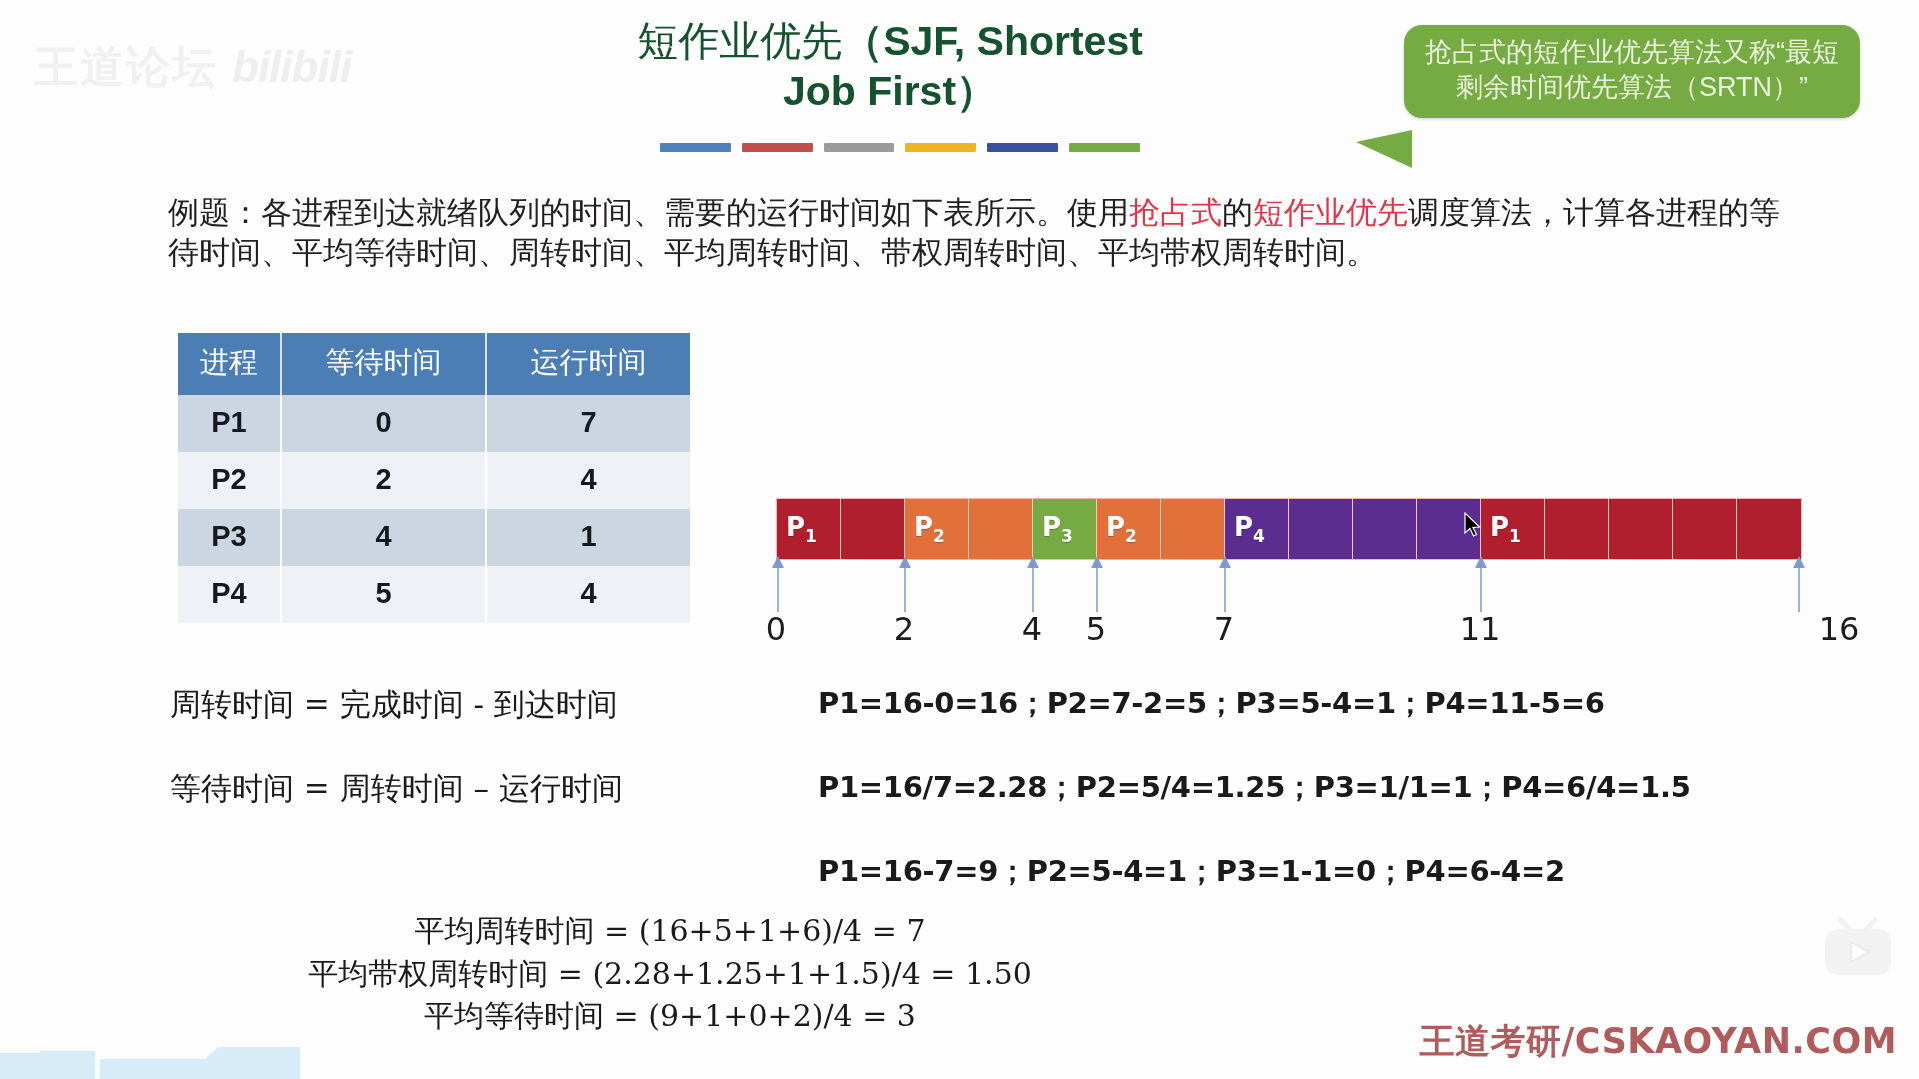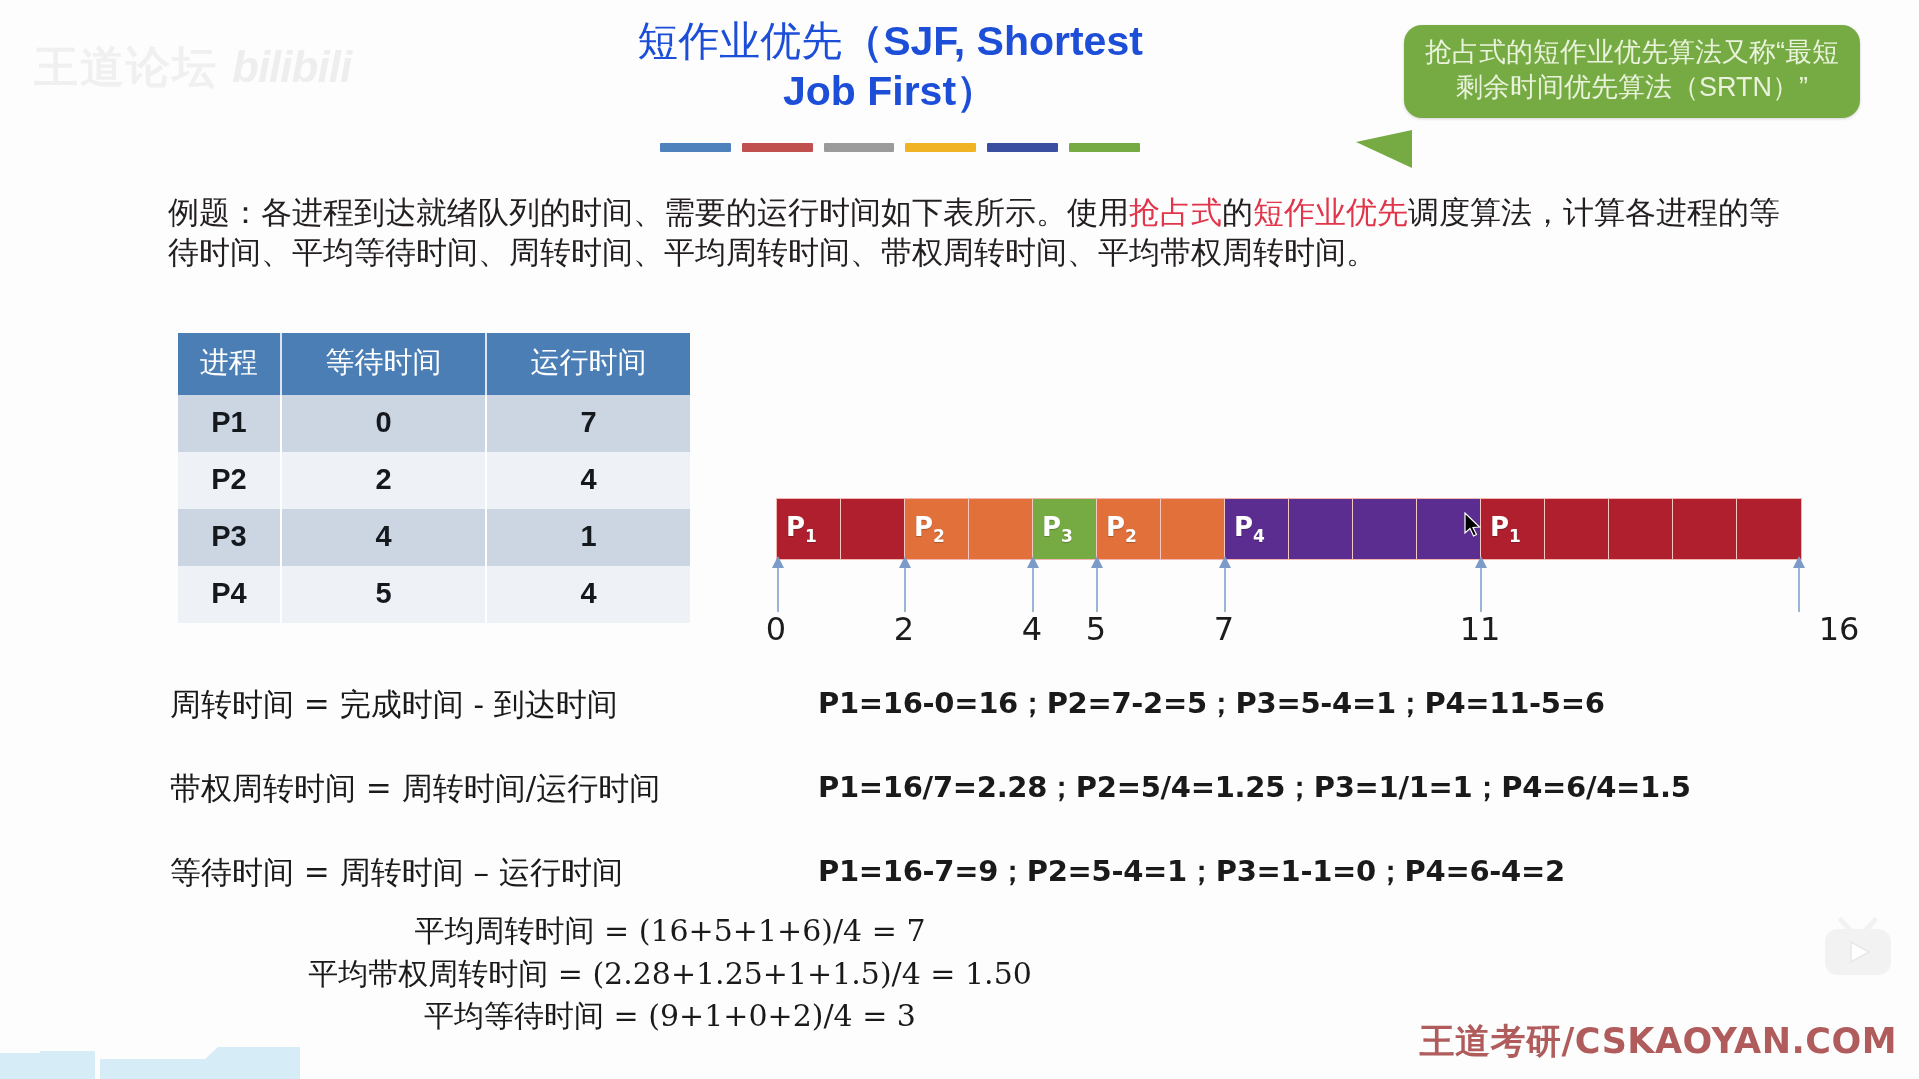--- a/index.html
+++ b/index.html
@@ -39,21 +39,21 @@
     width: 74px; height: 62px;
   }
 
   
   #title-block {
     position: absolute; left: 560px; top: 16px; width: 660px;
     text-align: center;
     line-height: 1.22;
   }
   #title-block .t {
-    font-size: 41px; font-weight: 700; color: #1d4ed8;
+    font-size: 41px; font-weight: 700; color: #14532d;
   }
   #title-block .t .cn { font-weight: 500; }
   #title-underlines {
     position: absolute; left: 660px; top: 143px;
     width: 480px; height: 9px;
     display: flex; gap: 11px;
   }
   #title-underlines span { flex: 1; height: 9px; border-radius: 1px; }
 
   
@@ -323,21 +323,20 @@
       <span style="left: 704px;">11</span>
       <span style="left: 1024px; margin-left: 39px;">16</span>
     </div>
 
   <svg id="cursor" viewBox="0 0 18 26">
     <path d="M1 1 L1 21 L6 16.5 L9.5 24 L12.5 22.5 L9 15.5 L15.5 15 Z" fill="#000" stroke="#fff" stroke-width="1.2"></path>
   </svg>
 
   <div id="formulas">
     <div class="f">周转时间 = 完成时间 - 到达时间</div>
-    <div class="f">带权周转时间 = 周转时间/运行时间</div>
     <div class="f">等待时间 = 周转时间 – 运行时间</div>
   </div>
 
   <div id="calcs">
     <div class="c">P1=16-0=16；P2=7-2=5；P3=5-4=1；P4=11-5=6</div>
     <div class="c">P1=16/7=2.28；P2=5/4=1.25；P3=1/1=1；P4=6/4=1.5</div>
     <div class="c">P1=16-7=9；P2=5-4=1；P3=1-1=0；P4=6-4=2</div>
   </div>
 
   <div id="averages">

